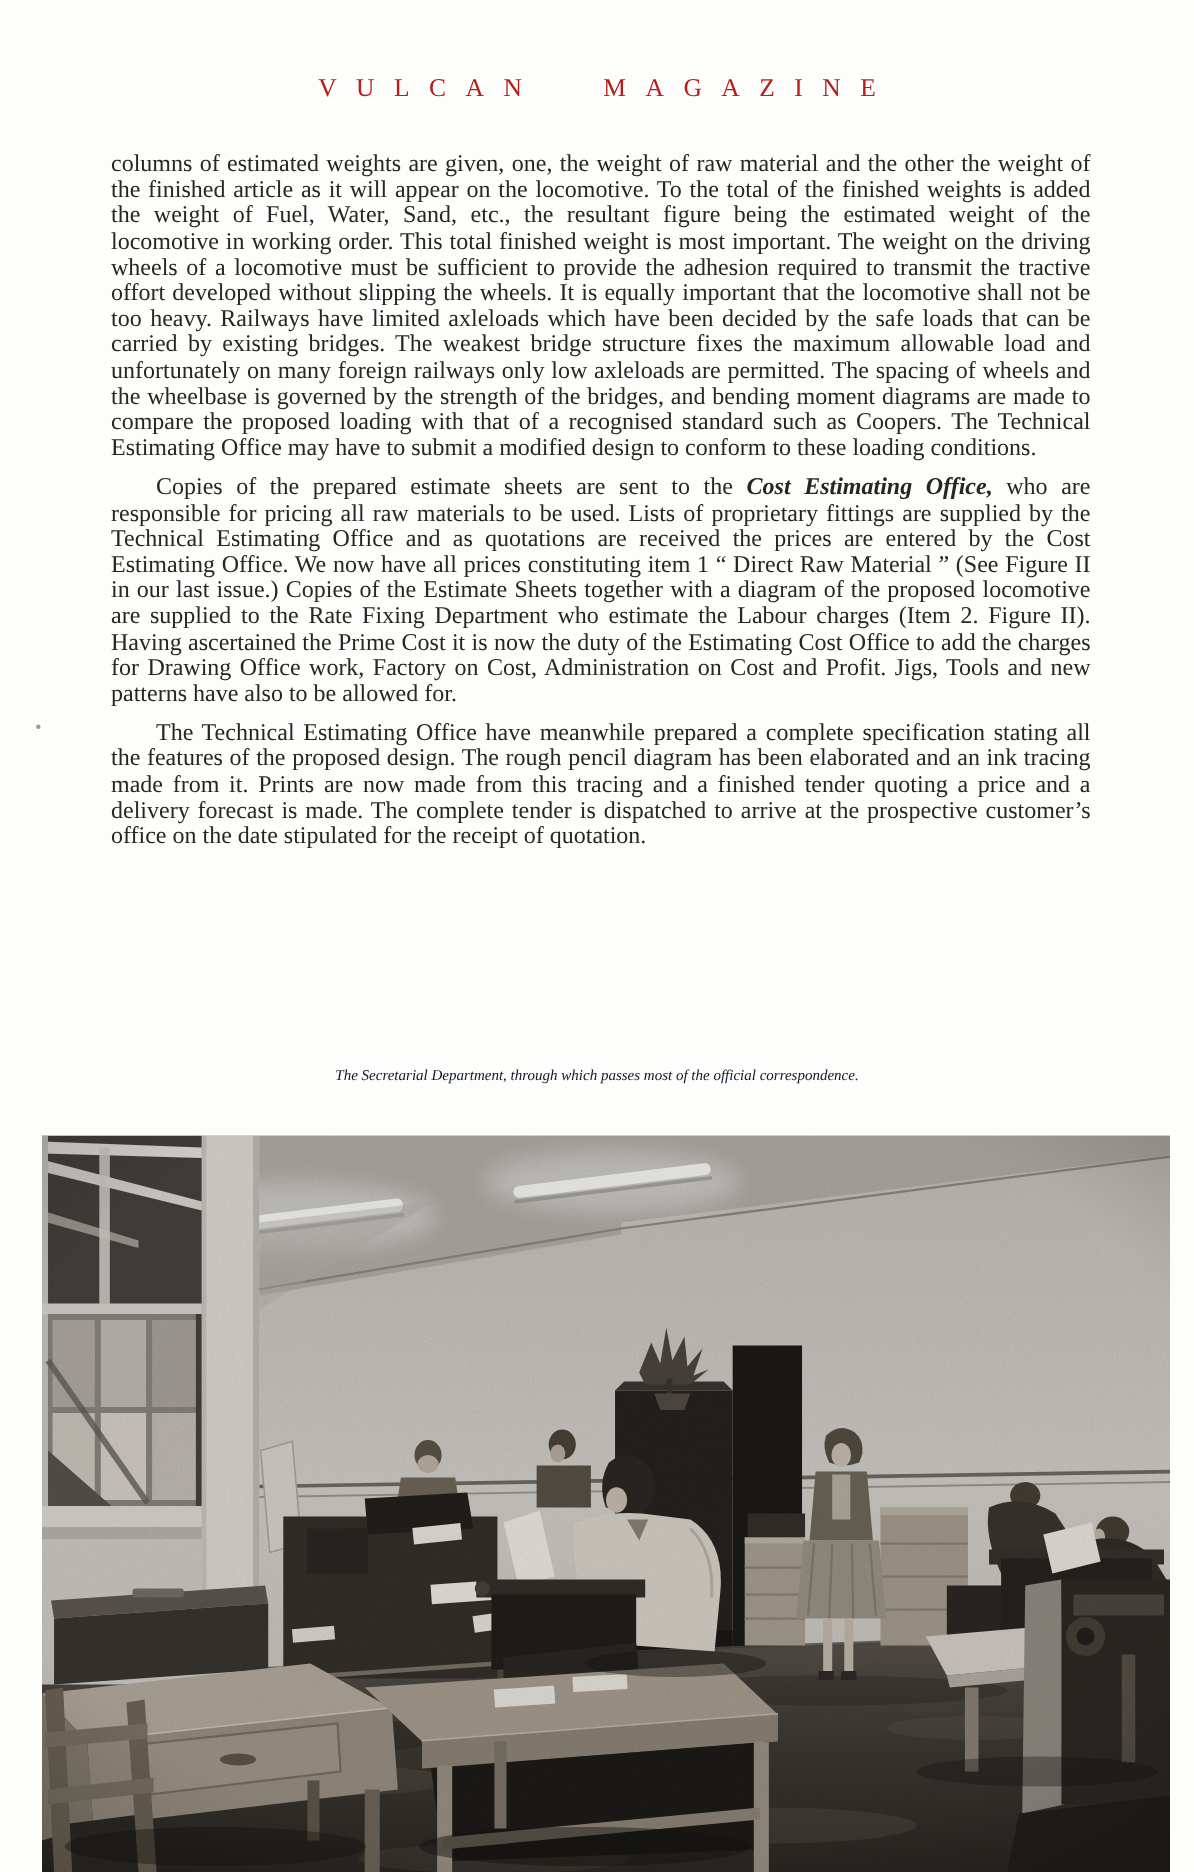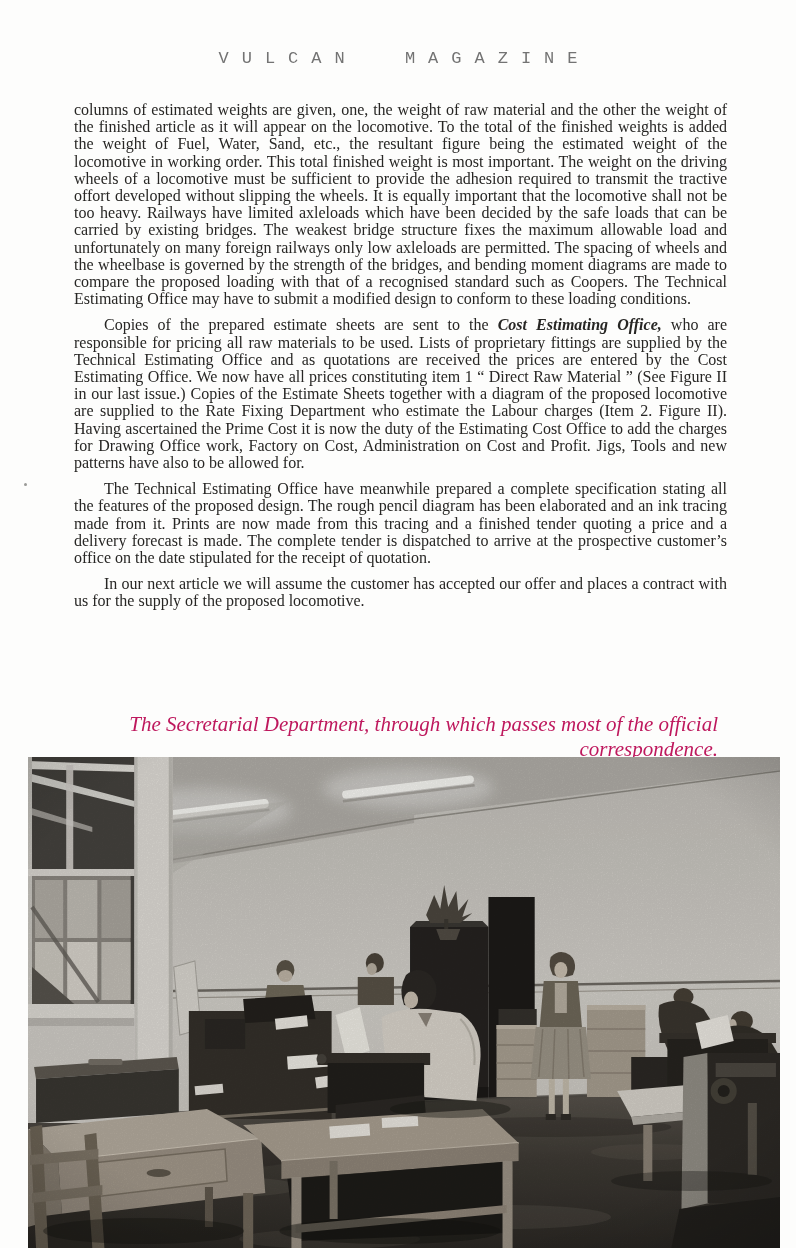--- a/index.html
+++ b/index.html
@@ -4,36 +4,36 @@
 <style>
   html,body { margin:0; padding:0; }
   body {
     width:796px; height:1248px; position:relative;
     background:#fdfdfc; overflow:hidden;
     font-family:"Liberation Serif", serif;
   }
   .masthead {
     position:absolute; top:49px; left:0; right:0; margin:0;
     text-align:center;
-    font-family:Liberation Mono, monospace;
-    font-weight:400; font-size:17px; color:#737373;
+    font-family:Liberation Serif, serif;
+    font-weight:400; font-size:17px; color:#b91c1c;
     letter-spacing:13px; word-spacing:24px; padding-left:13px;
     white-space:nowrap;
   }
   .article {
     position:absolute; top:101px; left:74px; width:653px;
     font-size:16px; line-height:17.2px; text-align:justify;
     color:#272624;
   }
   .article p { margin:0 0 9px 0; text-indent:30px; }
   .article p.noindent { text-indent:0; }
   .article b { font-weight:bold;font-style:italic; }
   .caption {
     position:absolute; top:712px; left:78px; width:640px;
-    text-align:right; font-style:italic; font-size:21px; color:#be185d;
+    text-align:center; font-style:italic; font-size:10px; color:#0f172a;
   }
   .photo {
     position:absolute; left:28px; top:757px; width:752px; height:491px;
     overflow:hidden; background:#c8c5bf;
   }
   .photo svg { display:block; }
   .speck {
     position:absolute; left:24px; top:483px; width:3px; height:3px;
     border-radius:50%; background:#9a9a97;
   }
@@ -42,21 +42,20 @@
 <body>
 
 <div>
 
   <h1 class="masthead">VULCAN MAGAZINE</h1>
 
   <div class="article">
     <p class="noindent">columns of estimated weights are given, one, the weight of raw material and the other the weight of the finished article as it will appear on the locomotive. To the total of the finished weights is added the weight of Fuel, Water, Sand, etc., the resultant figure being the estimated weight of the locomotive in working order. This total finished weight is most important. The weight on the driving wheels of a locomotive must be sufficient to provide the adhesion required to transmit the tractive offort developed without slipping the wheels. It is equally important that the locomotive shall not be too heavy. Railways have limited axleloads which have been decided by the safe loads that can be carried by existing bridges. The weakest bridge structure fixes the maximum allowable load and unfortunately on many foreign railways only low axleloads are permitted. The spacing of wheels and the wheelbase is governed by the strength of the bridges, and bending moment diagrams are made to compare the proposed loading with that of a recognised standard such as Coopers. The Technical Estimating Office may have to submit a modified design to conform to these loading conditions.</p>
     <p><span>Copies of the prepared estimate sheets are sent to the </span><b>Cost Estimating Office,</b><span> who are responsible for pricing all raw materials to be used. Lists of proprietary fittings are supplied by the Technical Estimating Office and as quotations are received the prices are entered by the Cost Estimating Office. We now have all prices constituting item 1 “ Direct Raw Material ” (See Figure II in our last issue.) Copies of the Estimate Sheets together with a diagram of the proposed locomotive are supplied to the Rate Fixing Department who estimate the Labour charges (Item 2. Figure II). Having ascertained the Prime Cost it is now the duty of the Estimating Cost Office to add the charges for Drawing Office work, Factory on Cost, Administration on Cost and Profit. Jigs, Tools and new patterns have also to be allowed for.</span></p>
     <p>The Technical Estimating Office have meanwhile prepared a complete specification stating all the features of the proposed design. The rough pencil diagram has been elaborated and an ink tracing made from it. Prints are now made from this tracing and a finished tender quoting a price and a delivery forecast is made. The complete tender is dispatched to arrive at the prospective customer’s office on the date stipulated for the receipt of quotation.</p>
-    <p>In our next article we will assume the customer has accepted our offer and places a contract with us for the supply of the proposed locomotive.</p>
   </div>
 
   <div class="caption">The Secretarial Department, through which passes most of the official correspondence.</div>
 
   <div class="photo">
     <svg width="752" height="491" viewBox="0 0 748 491" preserveAspectRatio="none" xmlns="http://www.w3.org/2000/svg">
       <defs>
         <linearGradient id="wallGrad" x1="0" y1="0" x2="0" y2="1">
           <stop offset="0" stop-color="#c2bfb9"></stop>
           <stop offset="0.65" stop-color="#d2cfc9"></stop>

